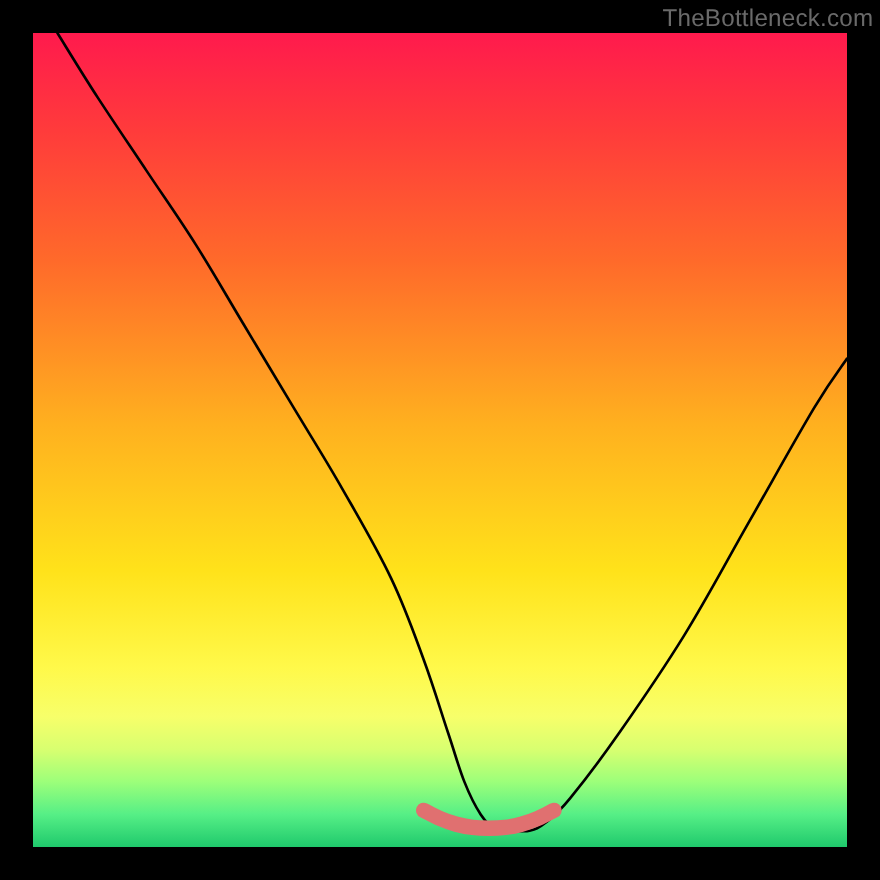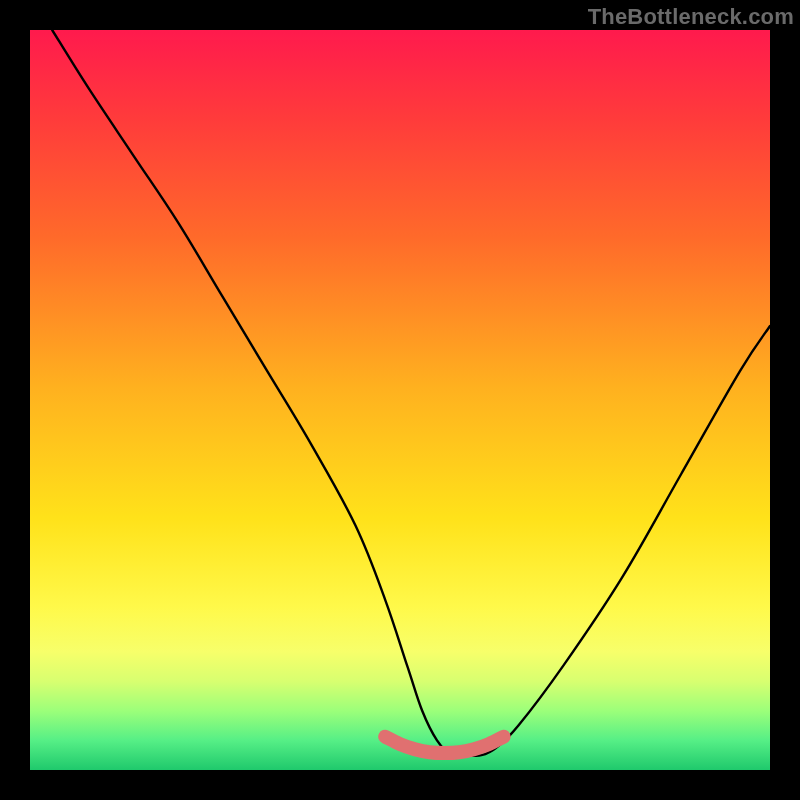--- a/index.html
+++ b/index.html
@@ -37,21 +37,21 @@
       #56ef86 96%,
       #1fc96c 100%
     );
   }
   .watermark {
     position: absolute;
     top: 4px;
     right: 6px;
     color: #6a6a6a;
     font-size: 22px;
-    font-weight: 700;
+    font-weight: 400;
     letter-spacing: 0.2px;
     user-select: none;
   }
   svg.curve {
     position: absolute;
     left: 0;
     top: 0;
     width: 740px;
     height: 740px;
   }

